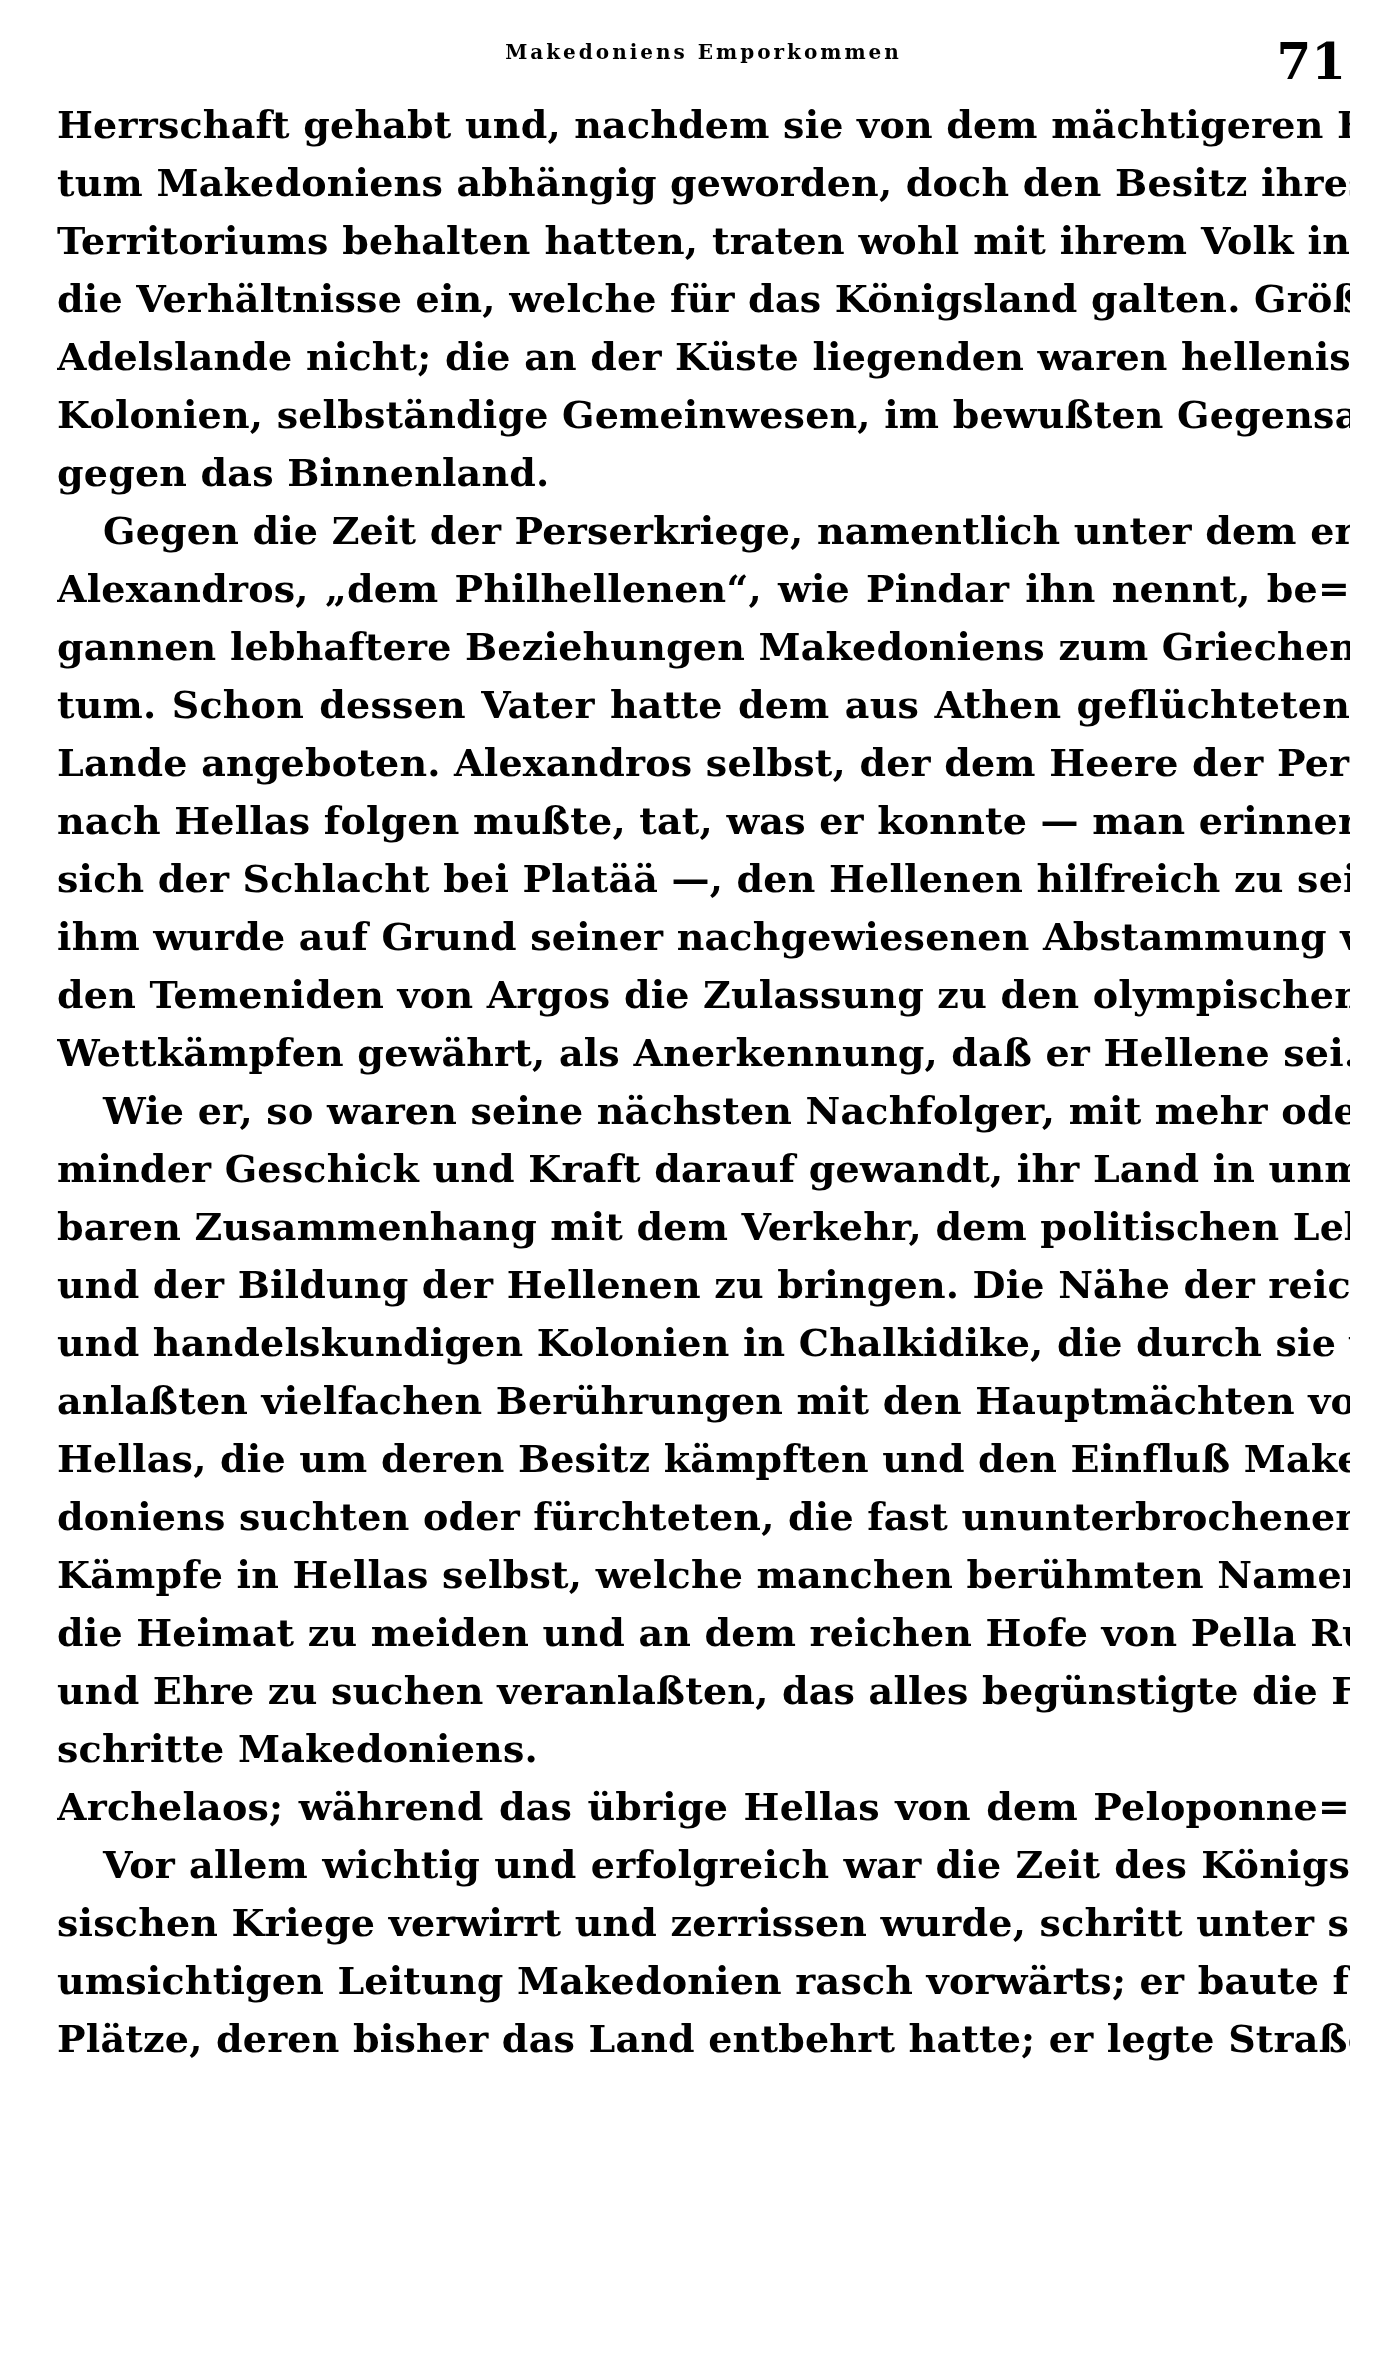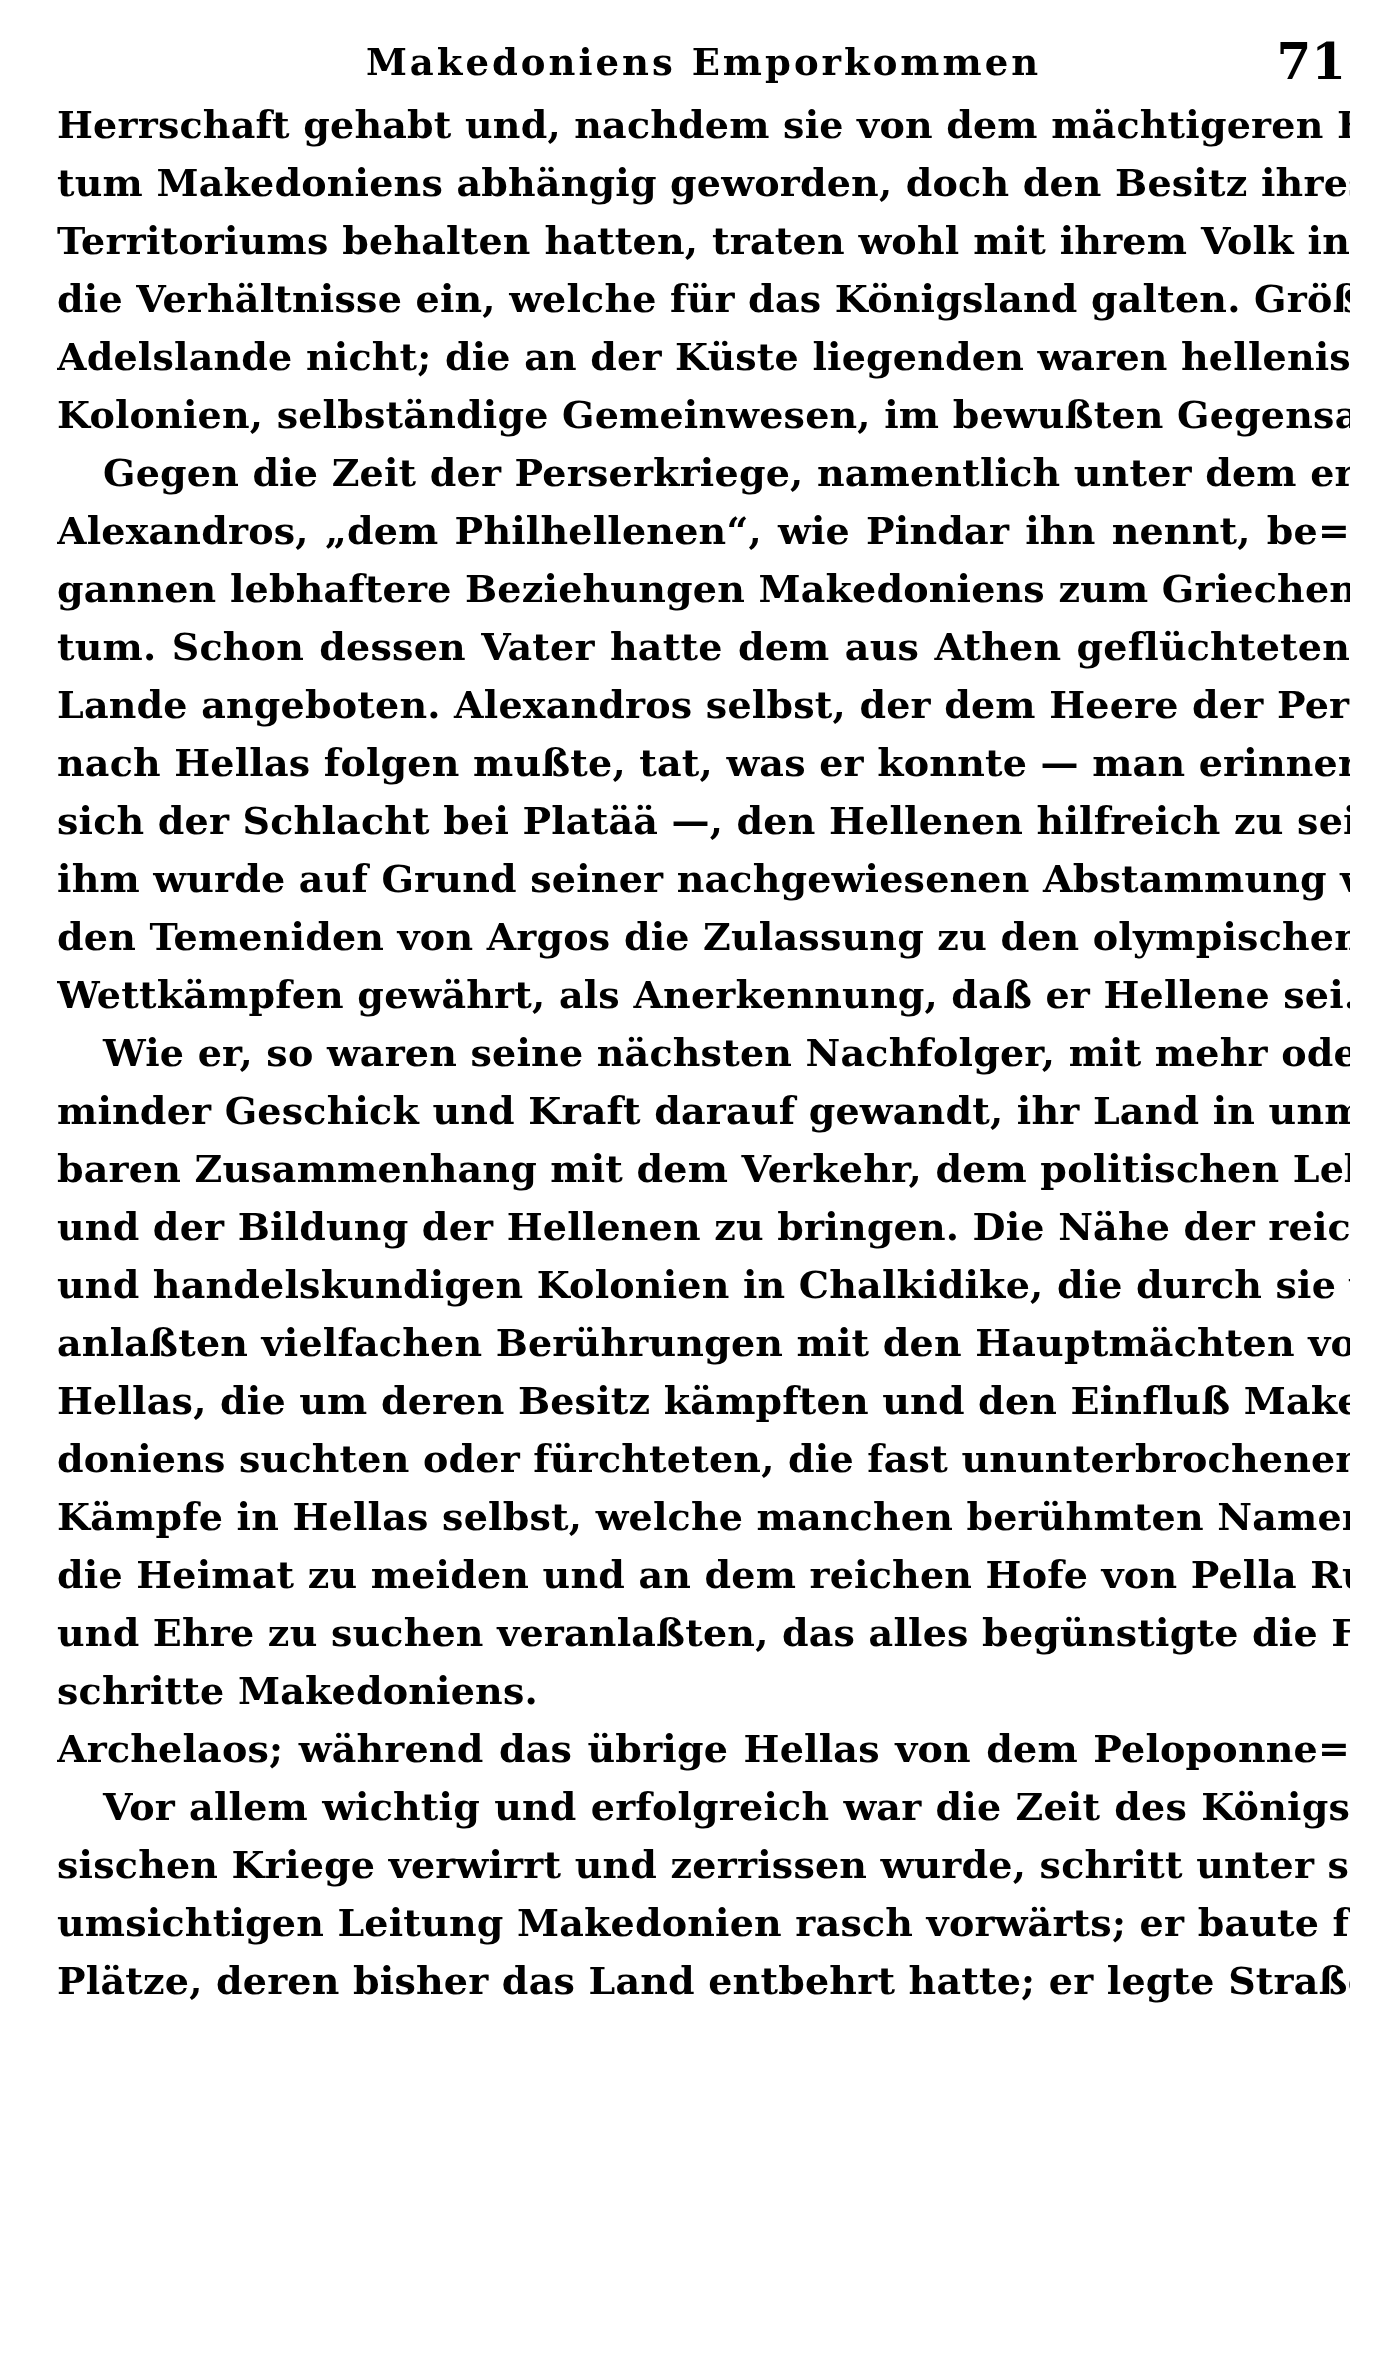--- a/index.html
+++ b/index.html
@@ -24,21 +24,21 @@
     left: 57px;
     right: 49px;
     height: 72px;
   }
   .head-title {
     position: absolute;
     left: 0;
     right: 0;
     top: 10px;
     text-align: center;
-    font-size: 37px;
+    font-size: 20px;
     letter-spacing: 3px;
     white-space: nowrap;
   }
   .page-number {
     position: absolute;
     right: 4px;
     top: 2px;
     font-size: 50px;
     line-height: 60px;
   }
@@ -74,20 +74,21 @@
     <div class="head-title">Makedoniens Emporkommen</div>
     <div class="page-number">71</div>
   </header>
   <main class="body-text">
       <div class="line">Herrschaft gehabt und, nachdem sie von dem mächtigeren König=</div>
       <div class="line">tum Makedoniens abhängig geworden, doch den Besitz ihres</div>
       <div class="line">Territoriums behalten hatten, traten wohl mit ihrem Volk in</div>
       <div class="line">die Verhältnisse ein, welche für das Königsland galten. Größere</div>
       <div class="line">Adelslande nicht; die an der Küste liegenden waren hellenische</div>
       <div class="line">Kolonien, selbständige Gemeinwesen, im bewußten Gegensatz</div>
+      <div class="line noju">gegen das Binnenland.</div>
       <div class="line indent">Gegen die Zeit der Perserkriege, namentlich unter dem ersten</div>
       <div class="line">Alexandros, „dem Philhellenen“, wie Pindar ihn nennt, be=</div>
       <div class="line">gannen lebhaftere Beziehungen Makedoniens zum Griechen=</div>
       <div class="line">tum. Schon dessen Vater hatte dem aus Athen geflüchteten</div>
       <div class="line">Lande angeboten. Alexandros selbst, der dem Heere der Perser</div>
       <div class="line">nach Hellas folgen mußte, tat, was er konnte — man erinnere</div>
       <div class="line">sich der Schlacht bei Platää —, den Hellenen hilfreich zu sein;</div>
       <div class="line">ihm wurde auf Grund seiner nachgewiesenen Abstammung von</div>
       <div class="line">den Temeniden von Argos die Zulassung zu den olympischen</div>
       <div class="line">Wettkämpfen gewährt, als Anerkennung, daß er Hellene sei.</div>

